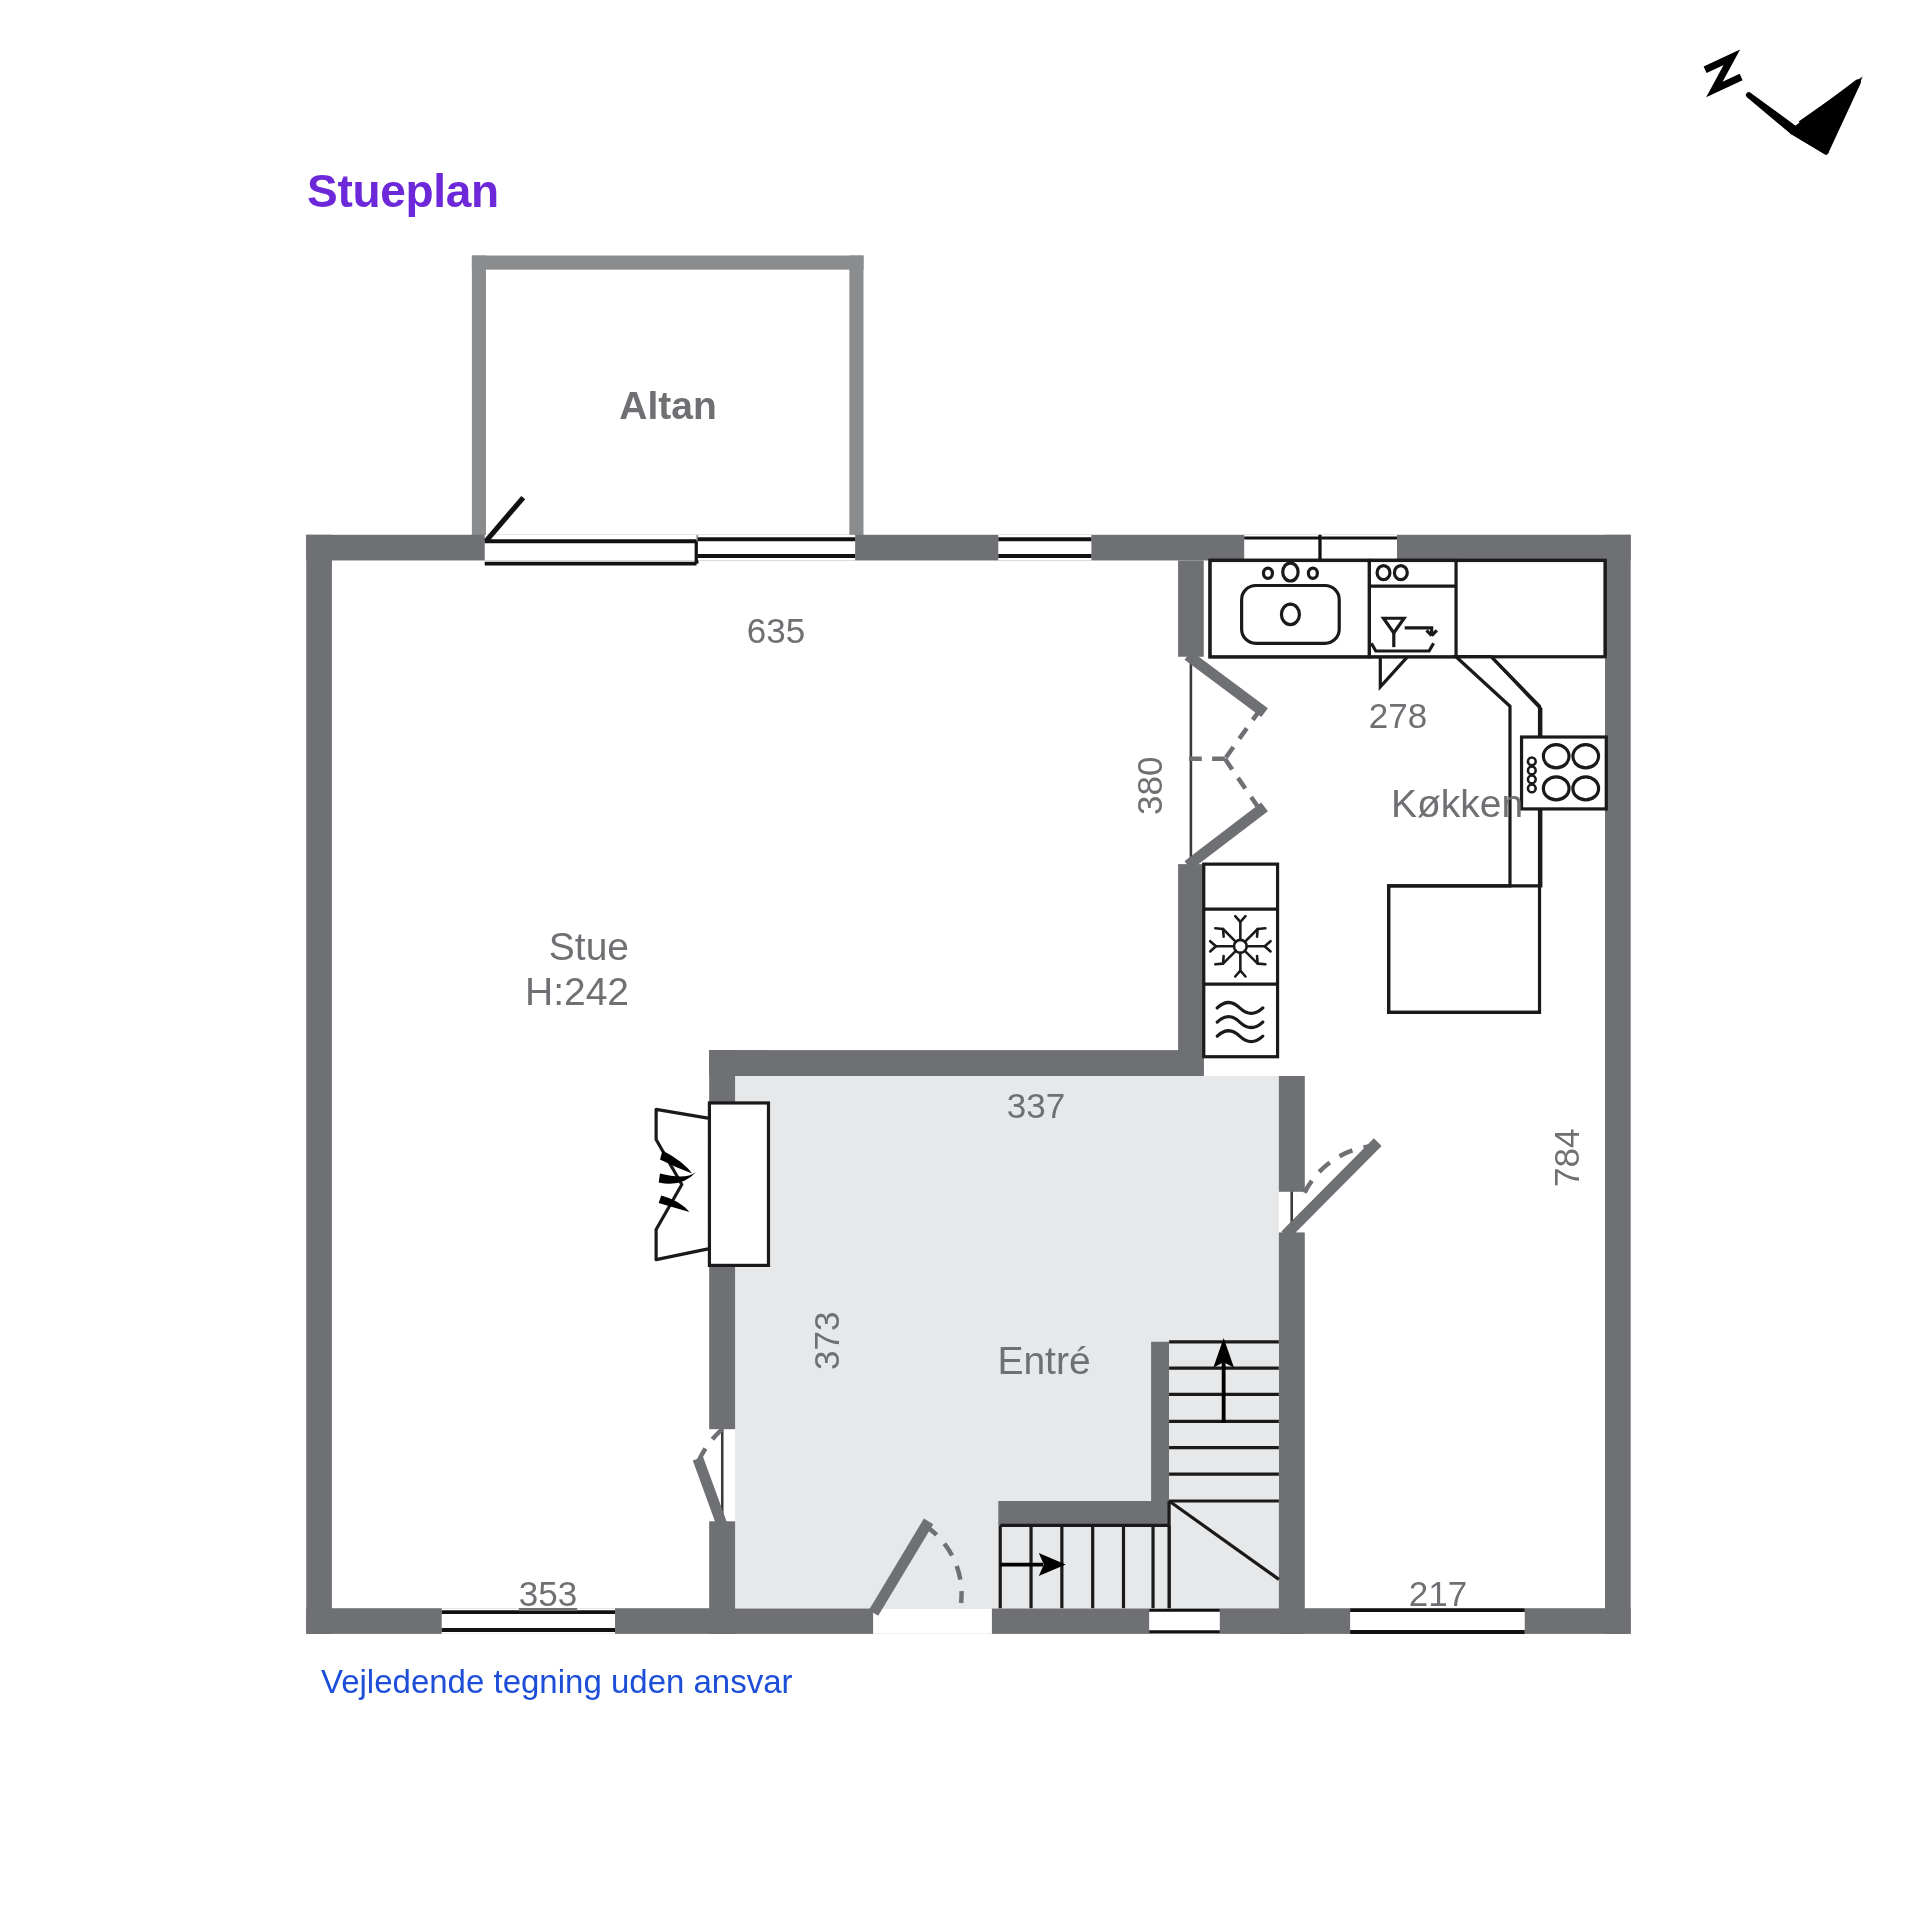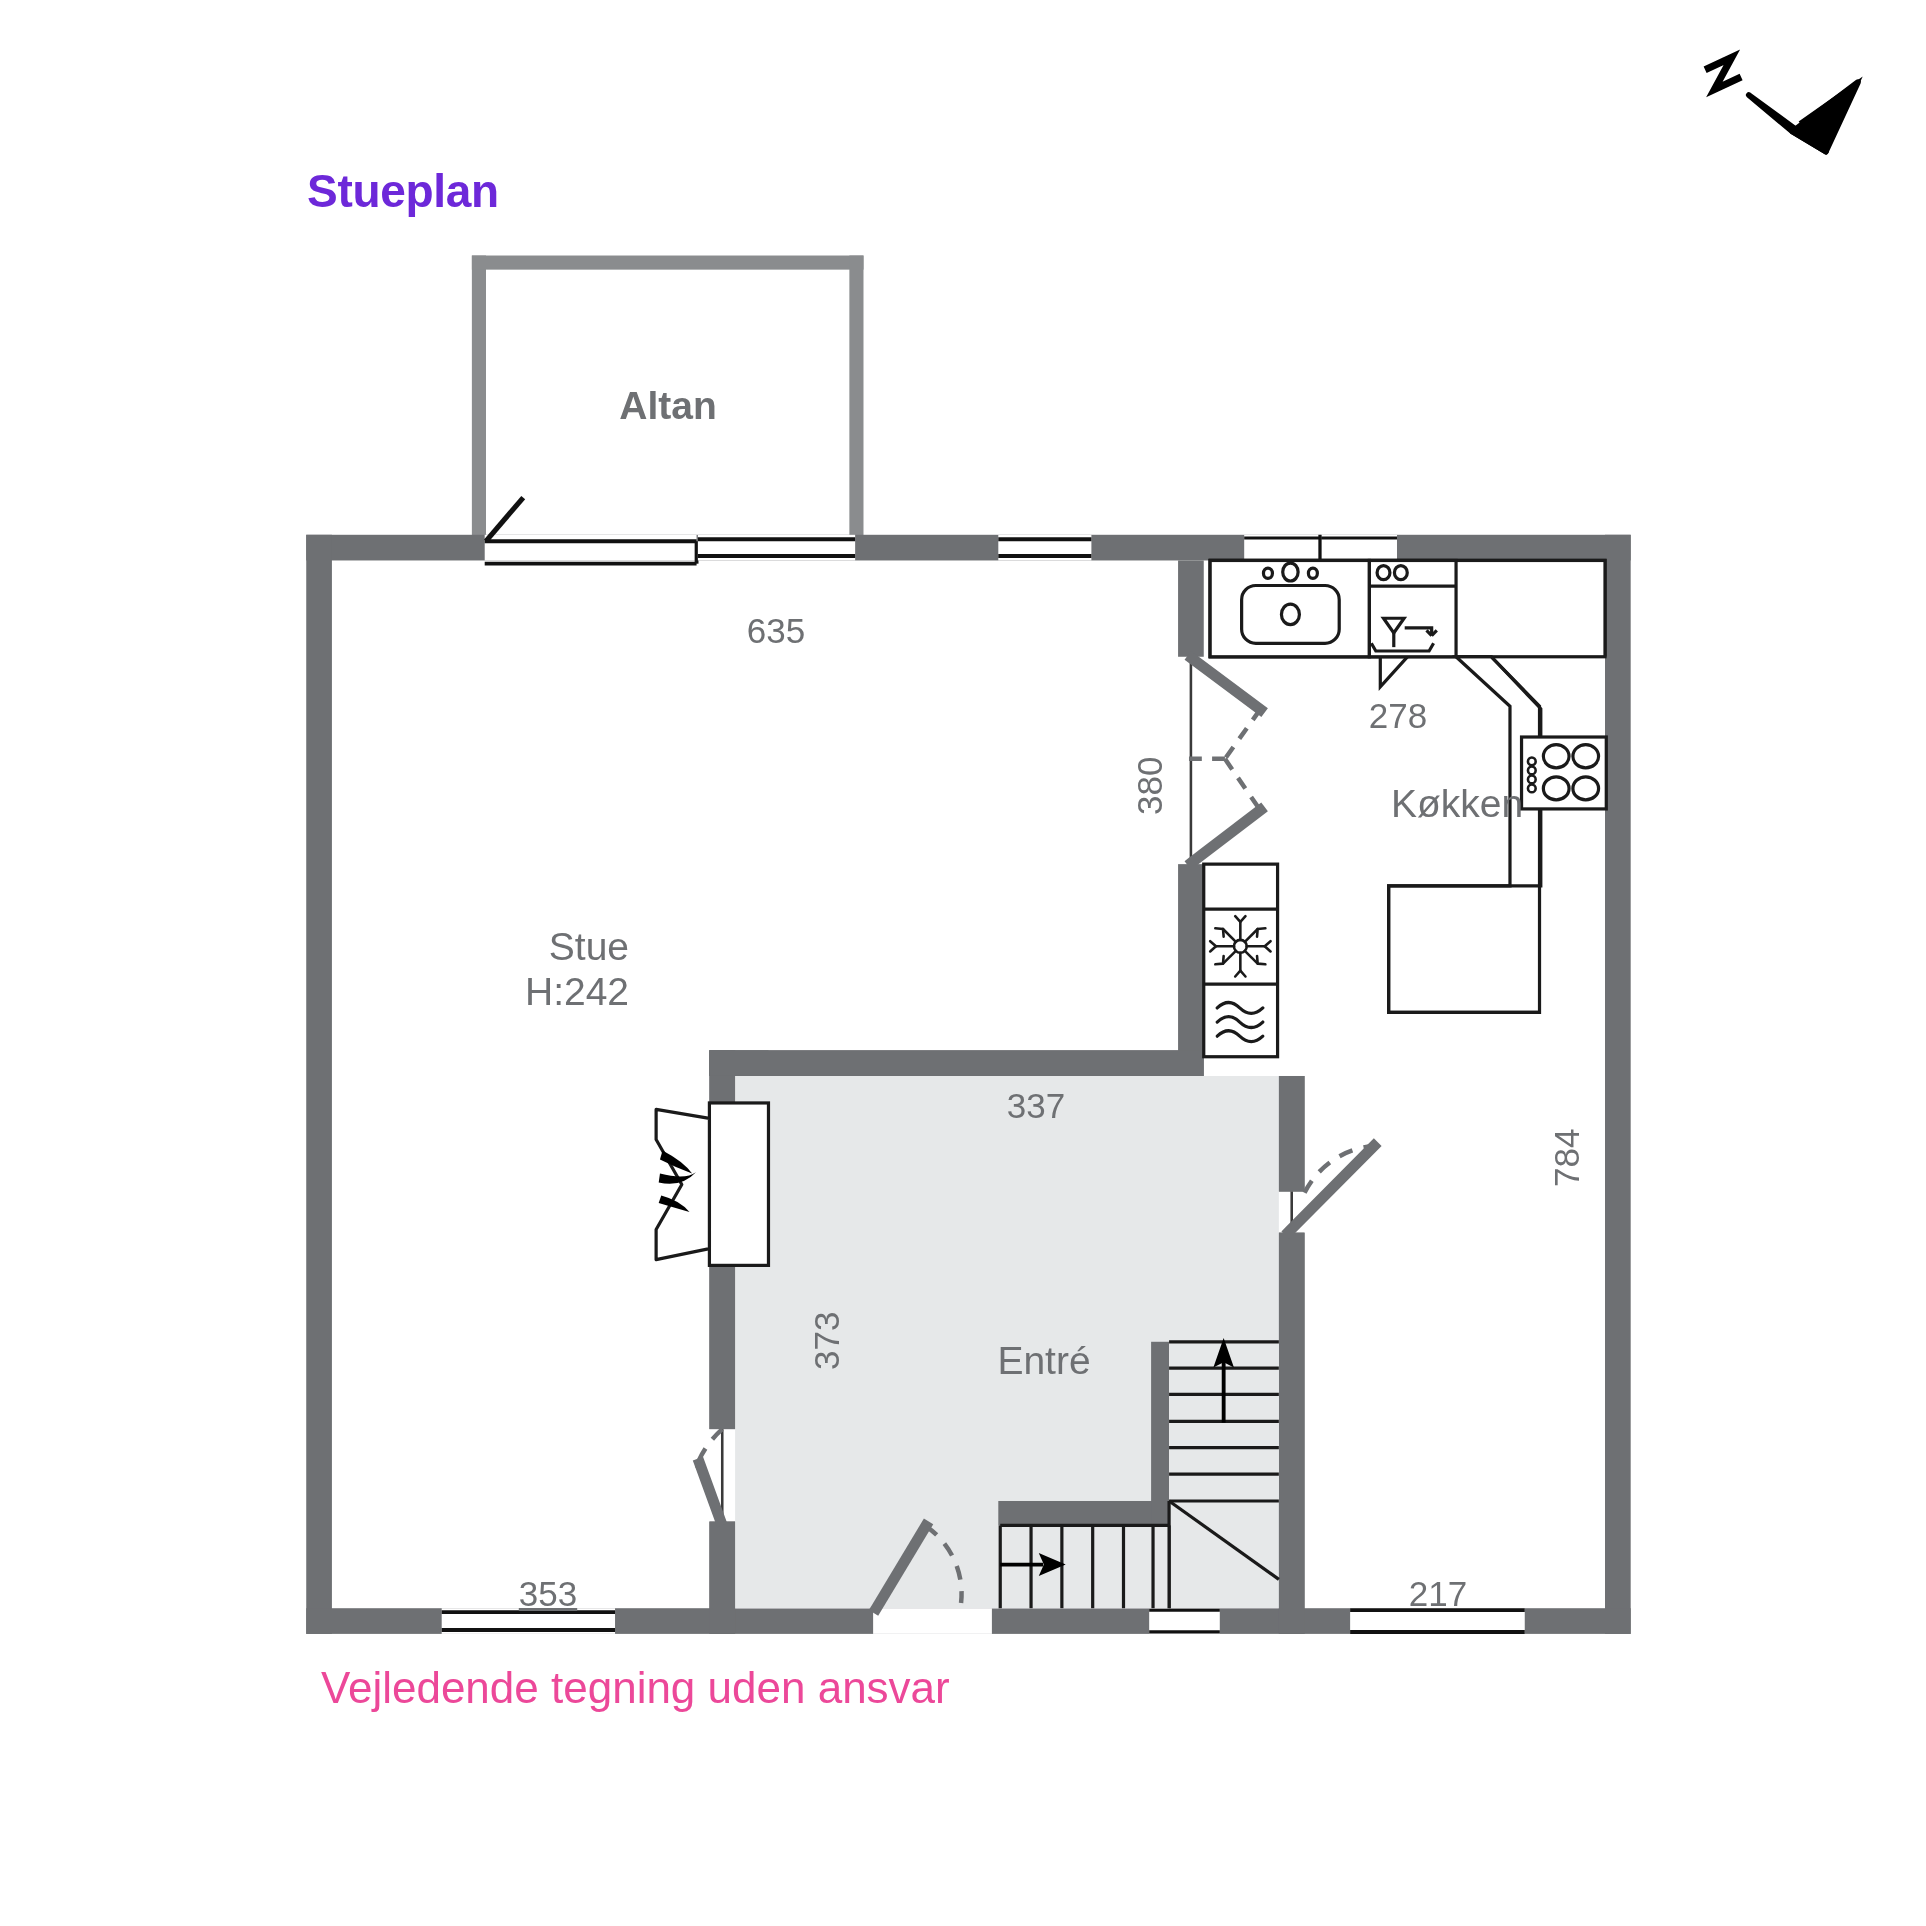--- a/index.html
+++ b/index.html
@@ -17,22 +17,22 @@
     left:307px; top:164px;
     font-size:46px;
     font-weight:bold;
     color:#6d28d9;
     letter-spacing:-0.3px;
     white-space:nowrap;
   }
   .disclaimer{
     position:absolute;
     left:321px; top:1663px;
-    font-size:44px;
-    color:#ec4899;
+    font-size:33px;
+    color:#1d4ed8;
     white-space:nowrap;
   }
 
   .lbl{
     position:absolute;
     color:#6e7073;
     white-space:nowrap;
     font-size:35px;
   }
   .lbl.room{ font-size:39px; }

